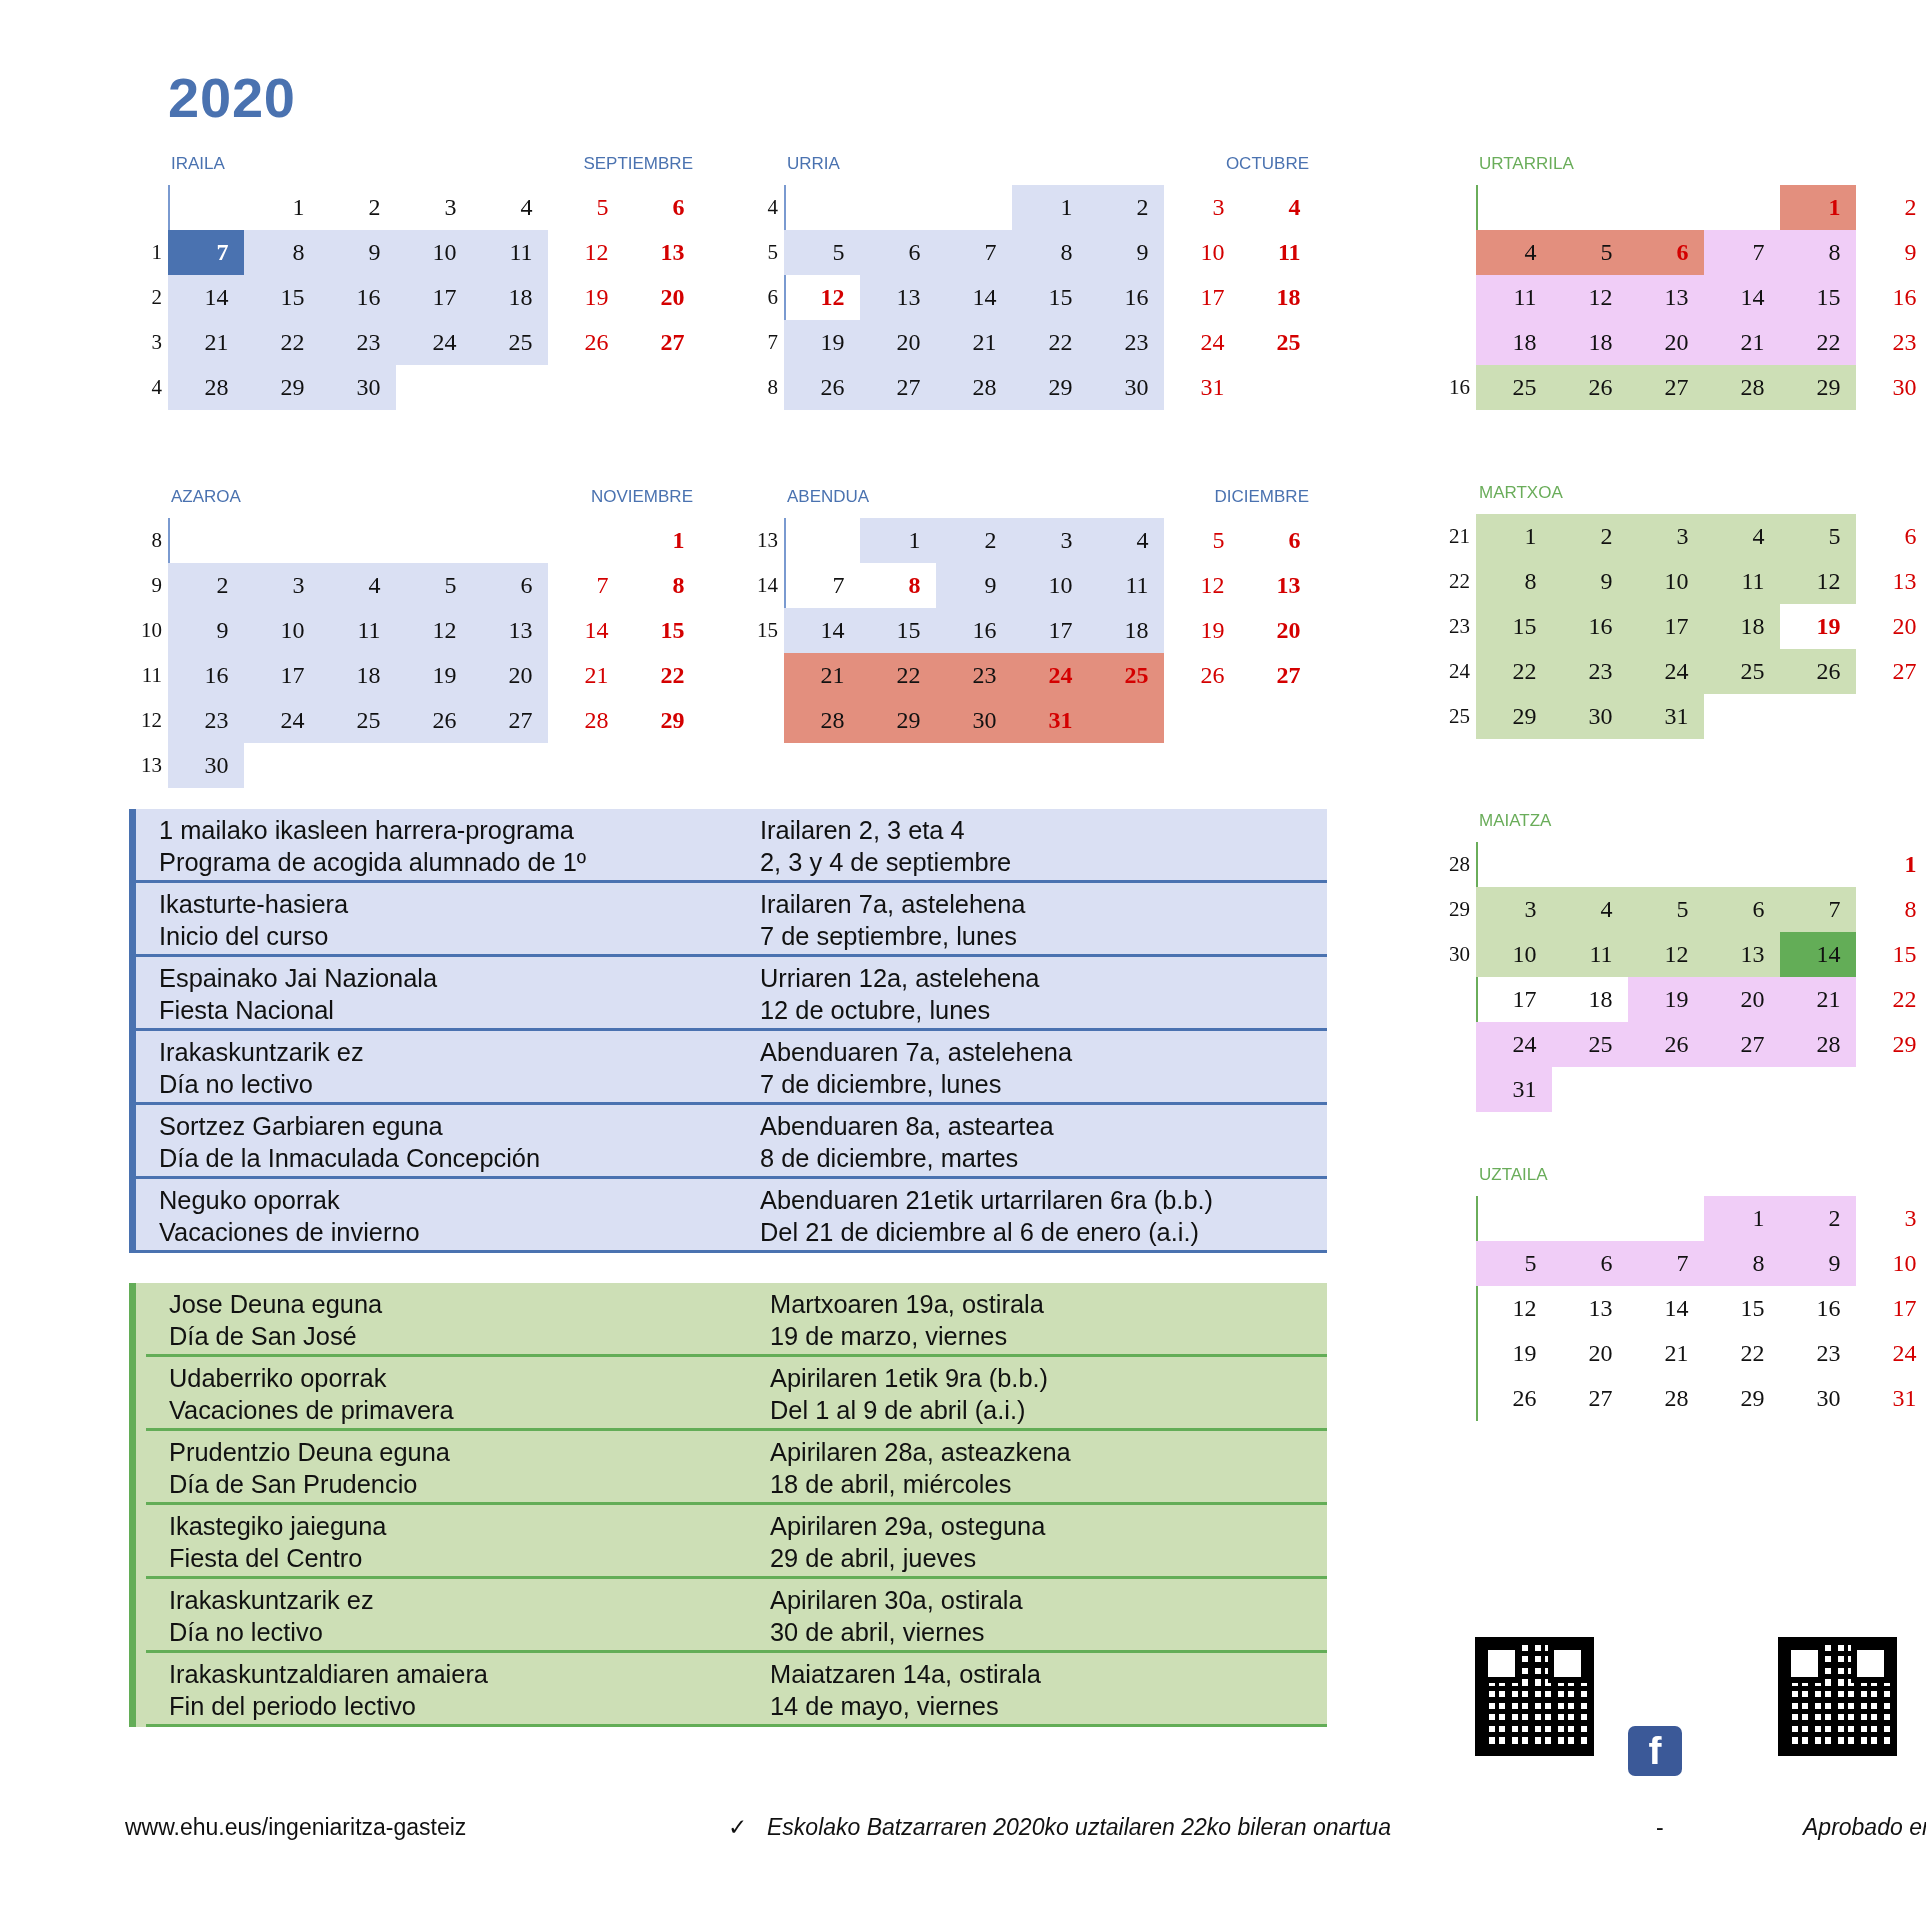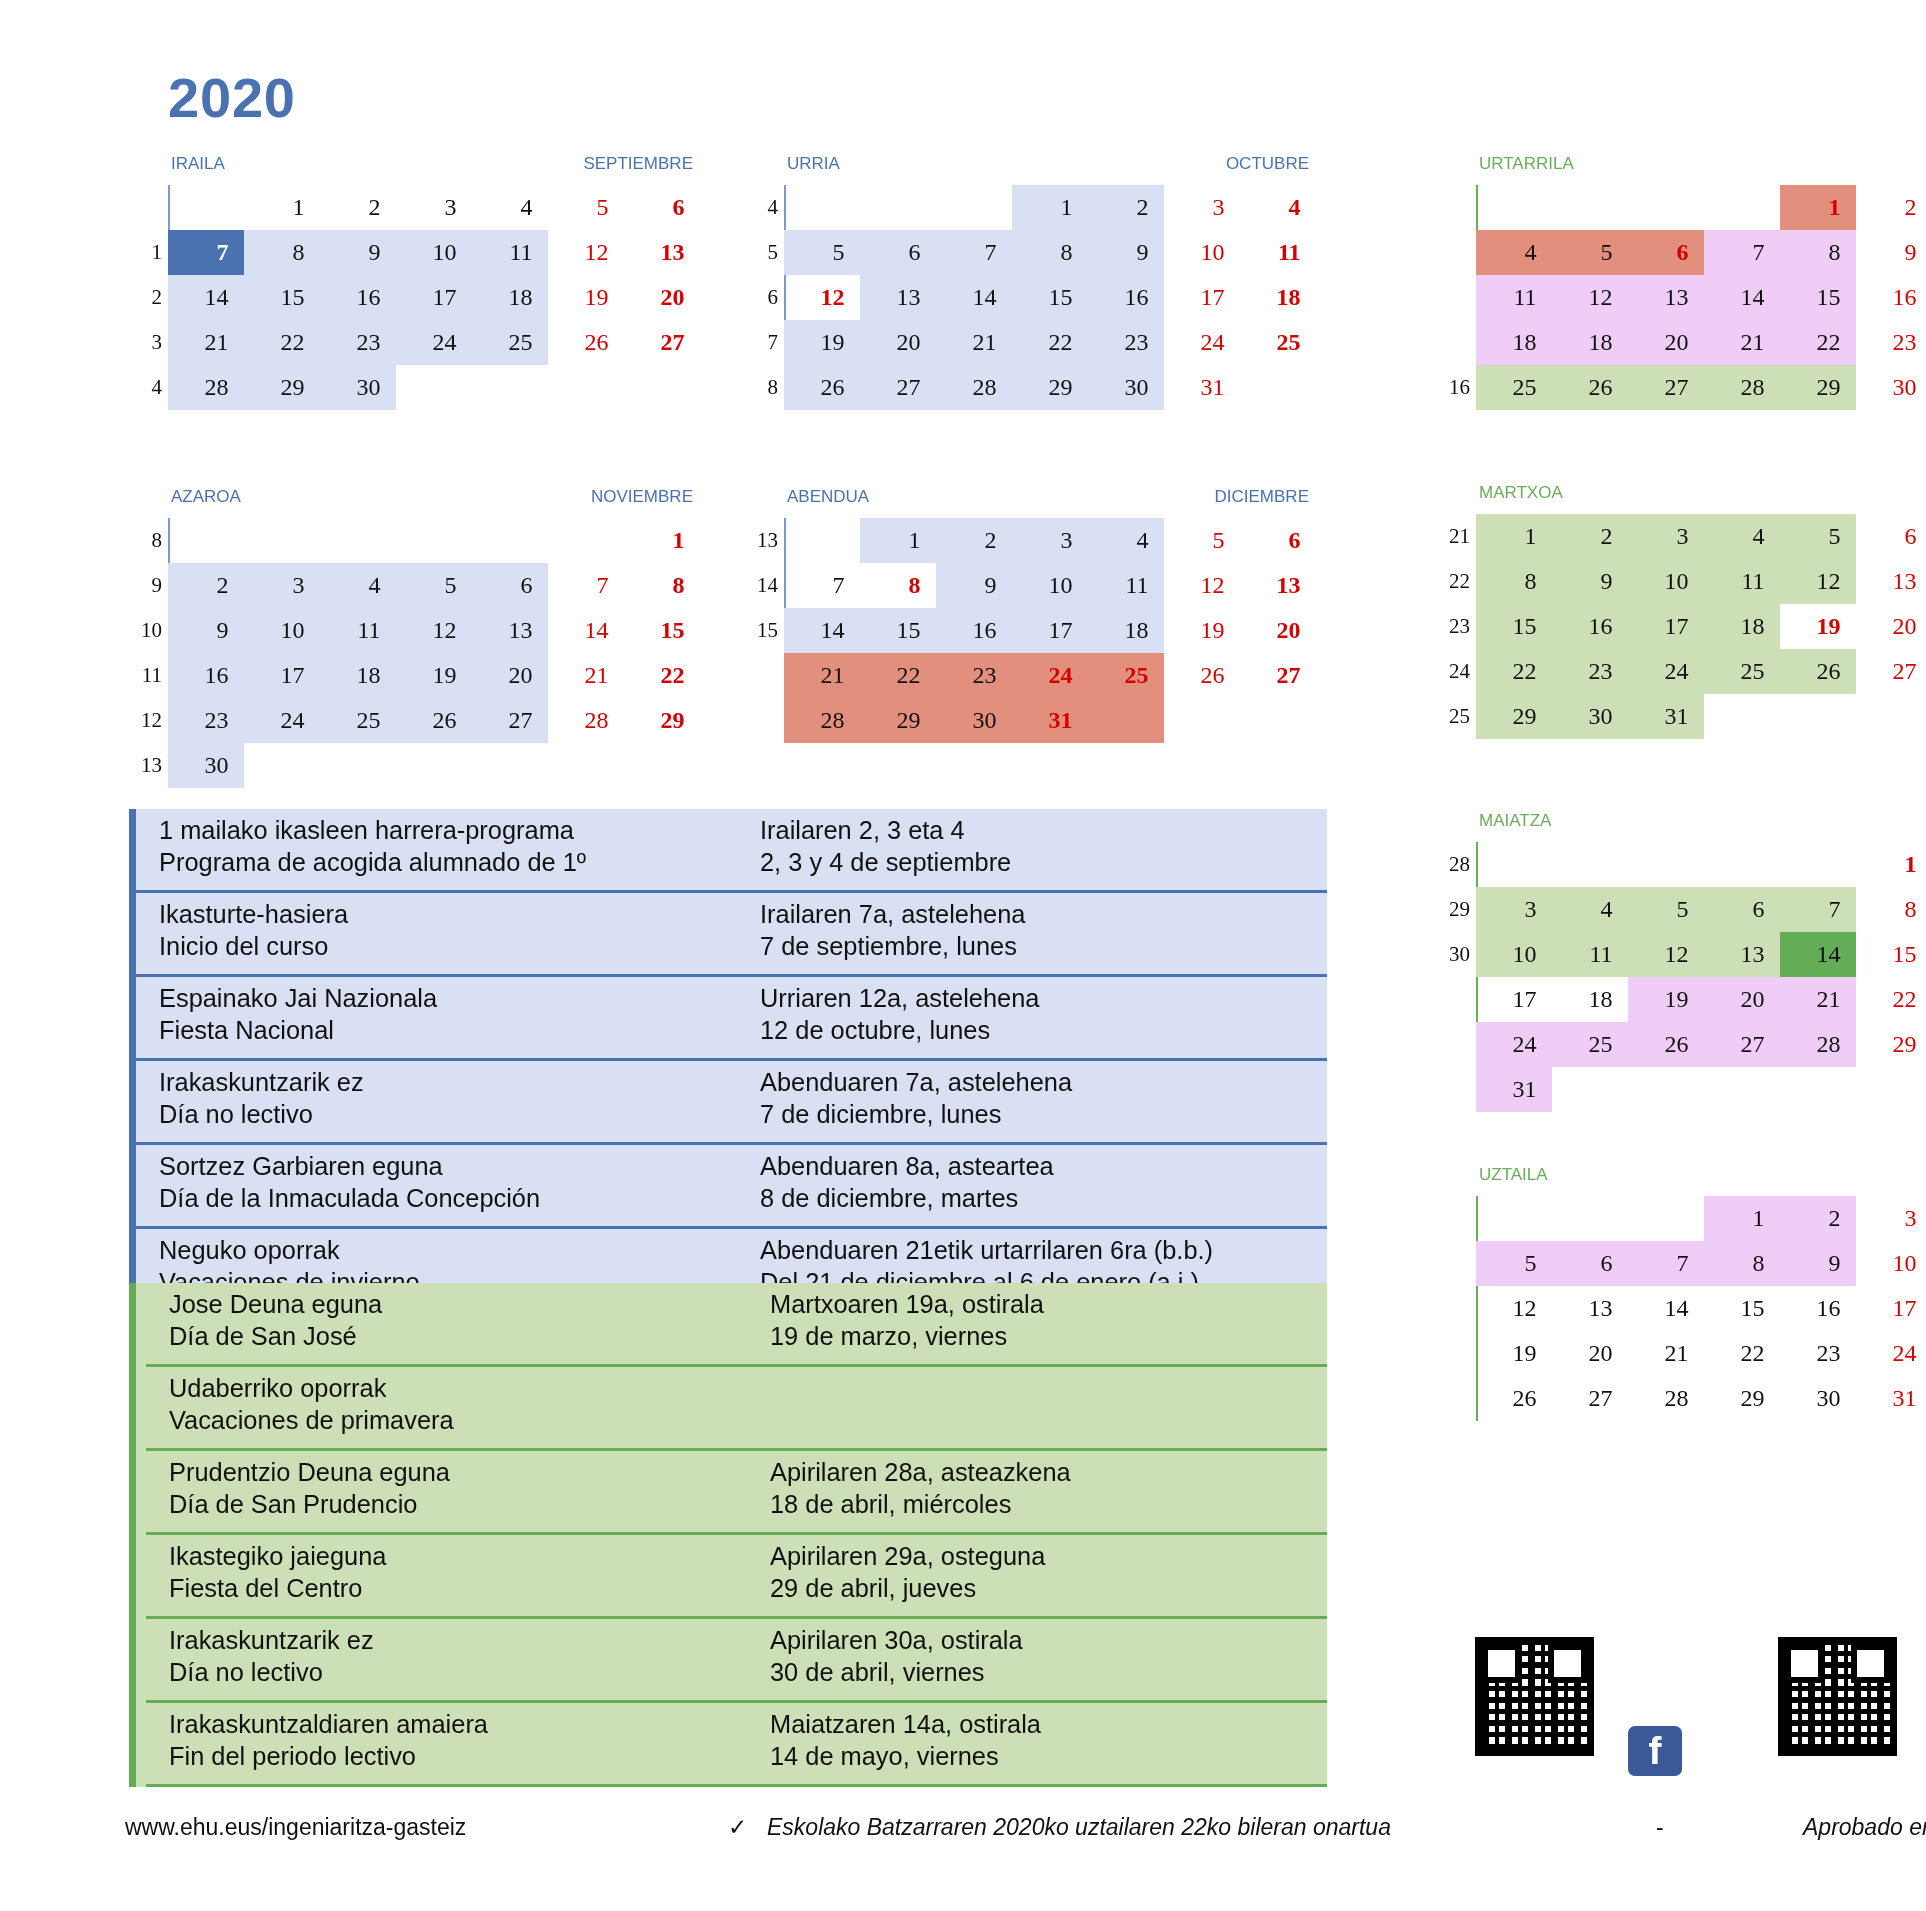--- a/index.html
+++ b/index.html
@@ -25,21 +25,21 @@
   .cell.sun { color: #d40000; font-weight: bold; }
   .cell.hol { color: #d40000; font-weight: bold; }
   .bg-lb { background: #dae0f3; }
   .bg-db { background: #4a72b0; color: #fff !important; font-weight: bold; }
   .bg-lg { background: #cddfb6; }
   .bg-dg { background: #63ad57; }
   .bg-pk { background: #f0cdf7; }
   .bg-sal { background: #e38f7e; }
 
   .tbl { position: absolute; left: 129px; width: 1198px; font-family: "Liberation Sans", sans-serif; font-size: 25.4px; line-height: 32px; }
-  .tbl .brow { position: relative; height: 84px; padding-top: 4.6px; border-bottom: 3.1px solid; }
+  .tbl .brow { position: relative; height: 74px; padding-top: 4.6px; border-bottom: 3.1px solid; }
   .tbl .brow .c1 { position: absolute; left: 23px; top: 4.6px; }
   .tbl .brow .c2 { position: absolute; left: 624px; top: 4.6px; }
   .tbl.blue { background: #dae0f3; border-left: 7px solid #4a72b0; }
   .tbl.blue .brow { border-color: #4a72b0; }
   .tbl.green { background: #cddfb6; border-left: 7px solid #63ad57; padding-left: 10px; }
   .tbl.green .brow { border-color: #63ad57; }
 
   .qr { position: absolute; width: 119px; height: 119px; top: 1637px; background:
      repeating-linear-gradient(90deg, #000 0 7px, #fff 7px 13px, #000 13px 17px, #fff 17px 23px),
      repeating-linear-gradient(0deg, #000 0 5.4px, #fff 5.4px 11.6px); background-blend-mode: multiply; border: 7px solid #000; }
@@ -599,20 +599,24 @@
       <div class="c2">
         <div>Martxoaren 19a, ostirala</div>
         <div>19 de marzo, viernes</div>
       </div>
     </div>
     <div class="brow">
       <div class="c1">
         <div>Udaberriko oporrak</div>
         <div>Vacaciones de primavera</div>
       </div>
+      <div class="c2">
+        <div>Apirilaren 1etik 9ra (b.b.)</div>
+        <div>Del 1 al 9 de abril (a.i.)</div>
+      </div>
     </div>
     <div class="brow">
       <div class="c1">
         <div>Prudentzio Deuna eguna</div>
         <div>Día de San Prudencio</div>
       </div>
       <div class="c2">
         <div>Apirilaren 28a, asteazkena</div>
         <div>18 de abril, miércoles</div>
       </div>

